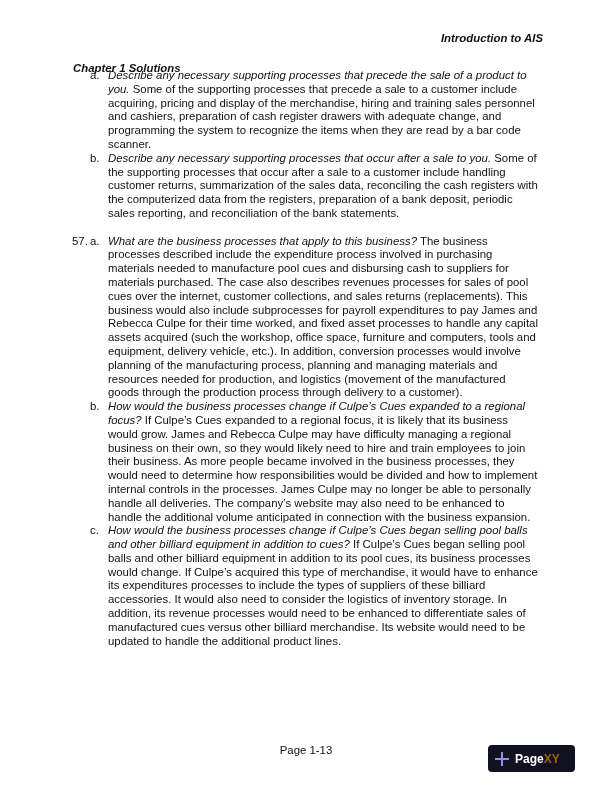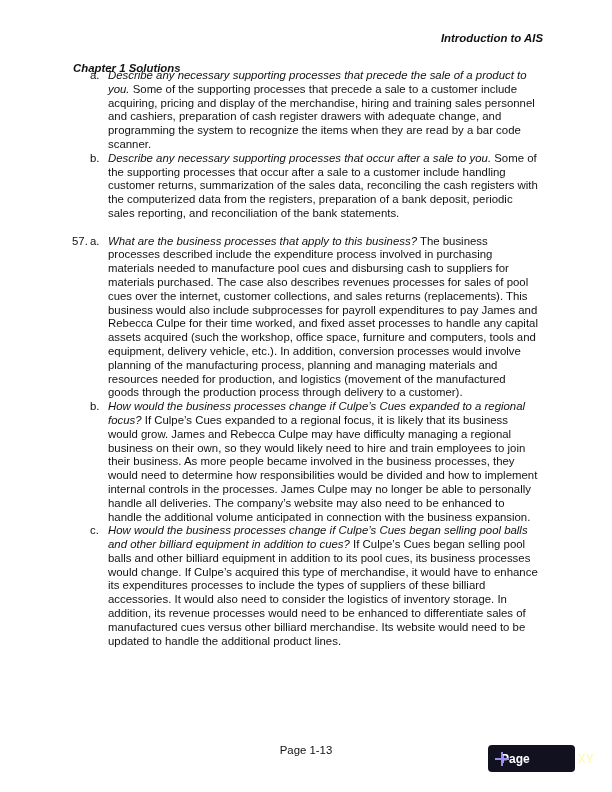--- a/index.html
+++ b/index.html
@@ -18,21 +18,21 @@
   .para57 .num { position: absolute; left: 72px; top: 0; }
   .footer-page { position: absolute; top: 744px; left: 0; width: 612px; text-align: center;
                  font-size: 11.4px; }
   .badge { position: absolute; left: 488px; top: 745px; width: 87px; height: 27px;
            background: #12111f; border-radius: 4px; display: flex; align-items: center; }
   .badge .plus { width: 14px; height: 14px; position: relative; margin-left: 7px; }
   .badge .plus::before, .badge .plus::after { content: ""; position: absolute; background: #9b8cf2; }
   .badge .plus::before { left: 6px; top: 0; width: 2px; height: 14px; }
   .badge .plus::after { left: 0; top: 6px; width: 14px; height: 2px; }
   .badge .brand { margin-left: 6px; font-weight: bold; font-size: 12px; color: #ffffff; }
-  .badge .brand .xy { color: #fef9c3; padding-left: 48px; }
+  .badge .brand .xy { color: #a16207; }
 </style>
 </head>
 <body>
 
 <div class="header">
   <span class="left">Chapter 1 Solutions</span>
   <span class="right">Introduction to AIS</span>
 </div>
 
 <div class="content">

